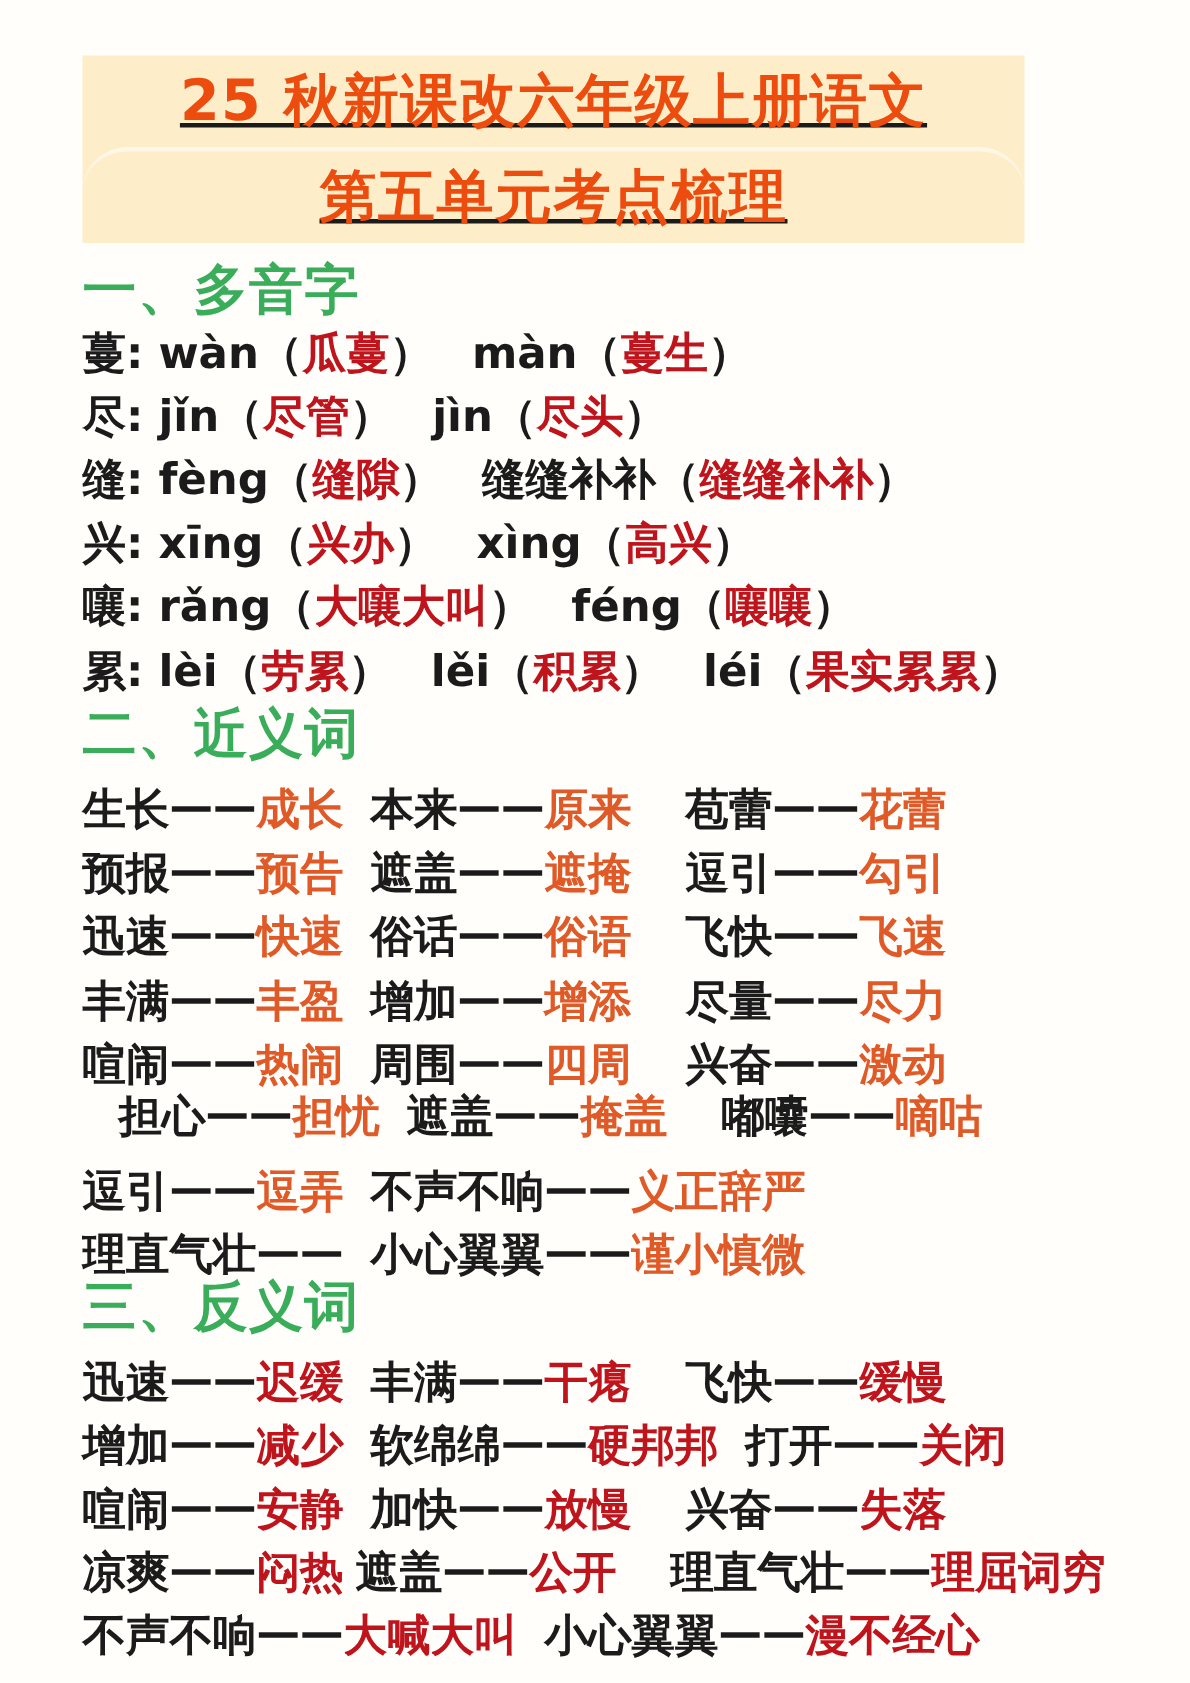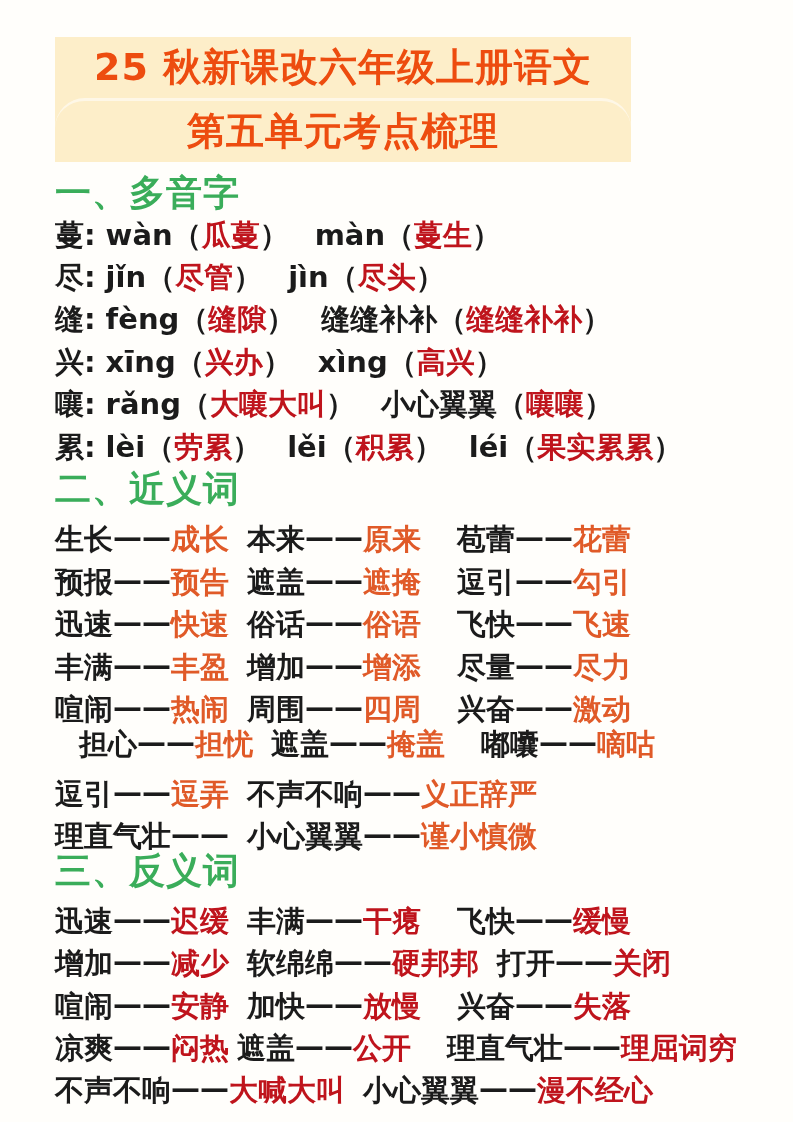--- a/index.html
+++ b/index.html
@@ -13,22 +13,23 @@
   }
   html,body{margin:0;padding:0;}
   body{
     width:793px;height:1122px;
     background:var(--page-bg);
     font-family:"DejaVu Sans", sans-serif;
     color:var(--ink);
   }
   .page{position:relative;width:793px;height:1122px;overflow:hidden;background:var(--page-bg);}
   .banner{
-    position:absolute;left:55px;top:37px;width:576px;
+    position:absolute;left:55px;top:37px;width:628px;
     background:var(--banner-bg);
+    text-decoration:underline;
   }
   .banner-row{
     height:61px;display:flex;align-items:center;justify-content:center;
     font-size:38px;font-weight:700;color:var(--title-color);
     letter-spacing:1px;white-space:nowrap;
   }
   .banner-row + .banner-row{border-top:3px solid rgba(255,255,255,0.55);border-radius:30px;}
   .content{position:absolute;left:55px;top:172px;width:700px;}
   .line{
     height:42.4px;display:flex;align-items:center;
@@ -112,21 +113,21 @@
           </span>
         </div>
         <div class="line poly-row">
           <span class="pchar">嚷:</span>
           <span class="reading">
             <span class="plain">rǎng（</span>
             <span class="red">大嚷大叫</span>
             <span class="plain">）</span>
           </span>
           <span class="reading">
-            <span class="plain">小心翼翼（</span>
+            <span class="plain">féng（</span>
             <span class="red">嚷嚷</span>
             <span class="plain">）</span>
           </span>
         </div>
         <div class="line poly-row">
           <span class="pchar">累:</span>
           <span class="reading">
             <span class="plain">lèi（</span>
             <span class="red">劳累</span>
             <span class="plain">）</span>

